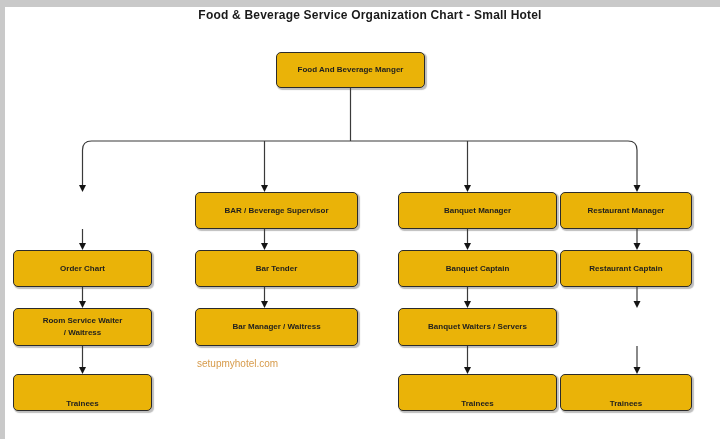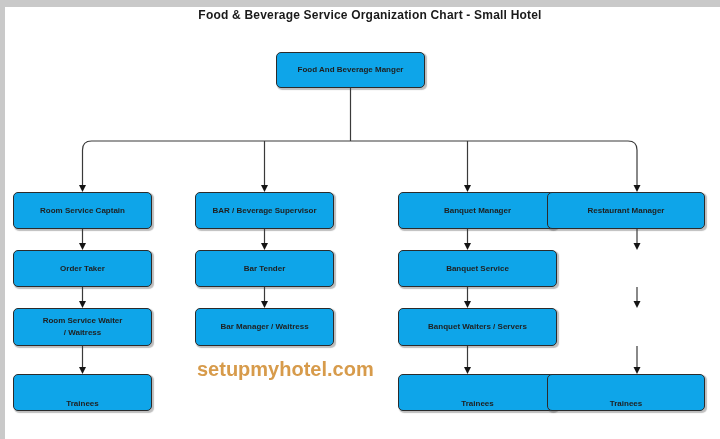--- a/index.html
+++ b/index.html
@@ -12,43 +12,43 @@
     position:absolute;left:5px;top:7px;right:0;bottom:0;
     background:#ffffff;
   }
   .chart-title{
     position:absolute;left:0;right:0;top:8px;
     text-align:center;font-size:12px;font-weight:700;color:#1a1a1a;
     letter-spacing:0.2px;
     padding-left:20px;
   }
   .node{
-    position:absolute;background:#0ea5e9;
+    position:absolute;background:#eab308;
     border:1.5px solid #2b2b2b;border-radius:5px;
     box-shadow:1.5px 1.5px 1px rgba(70,70,70,0.35);
     display:flex;align-items:center;justify-content:center;
     box-sizing:border-box;
   }
   .node .lbl{
     font-size:8px;font-weight:700;color:#1f1f1f;text-align:center;
     line-height:1.5;white-space:pre-line;padding:0 4px;
   }
   .root{left:276px;top:52px;width:149px;height:36px;}
   .col1{left:13px;width:139px;}
-  .col2{left:195px;width:139px;}
+  .col2{left:195px;width:163px;}
   .col3{left:398px;width:159px;}
-  .col4{left:547px;width:158px;}
+  .col4{left:560px;width:132px;}
   .row1{top:192px;height:37px;}
   .row2{top:250px;height:37px;}
   .row3{top:308px;height:38px;}
   .row4{top:374px;height:37px;align-items:flex-end;}
   .connectors{position:absolute;left:0;top:0;}
   .watermark{
     position:absolute;left:197px;top:358px;
-    font-size:20px;font-weight:700;color:#d79b4b;
+    font-size:10px;font-weight:400;color:#d79b4b;
   }
 </style>
 </head>
 <body>
 
 <div id="screen">
   <div class="canvas"></div>
 
   <div class="chart-title">Food &amp; Beverage Service Organization Chart - Small Hotel</div>
 
@@ -96,25 +96,22 @@
       <polygon points="79,367 86,367 82.5,374"></polygon>
       <polygon points="464,367 471,367 467.5,374"></polygon>
       <polygon points="633.5,367 640.5,367 637,374"></polygon>
     </g>
   </svg>
 
   <div class="node root">
     <span class="lbl">Food And Beverage Manger</span>
   </div>
 
-  <div class="node col1 row1">
-    <span class="lbl">Room Service Captain</span>
-  </div>
   <div class="node col1 row2">
-    <span class="lbl">Order Taker</span>
+    <span class="lbl">Order Chart</span>
   </div>
   <div class="node col1 row3">
     <span class="lbl">Room Service Waiter
 / Waitress</span>
   </div>
   <div class="node col1 row4">
     <span class="lbl">Trainees</span>
   </div>
 
   <div class="node col2 row1">
@@ -124,30 +121,33 @@
     <span class="lbl">Bar Tender</span>
   </div>
   <div class="node col2 row3">
     <span class="lbl">Bar Manager / Waitress</span>
   </div>
 
   <div class="node col3 row1">
     <span class="lbl">Banquet Manager</span>
   </div>
   <div class="node col3 row2">
-    <span class="lbl">Banquet Service</span>
+    <span class="lbl">Banquet Captain</span>
   </div>
   <div class="node col3 row3">
     <span class="lbl">Banquet Waiters / Servers</span>
   </div>
   <div class="node col3 row4">
     <span class="lbl">Trainees</span>
   </div>
 
   <div class="node col4 row1">
     <span class="lbl">Restaurant Manager</span>
   </div>
+  <div class="node col4 row2">
+    <span class="lbl">Restaurant Captain</span>
+  </div>
   <div class="node col4 row4">
     <span class="lbl">Trainees</span>
   </div>
 
   <div class="watermark">setupmyhotel.com</div>
 </div>
 
 </body></html>

